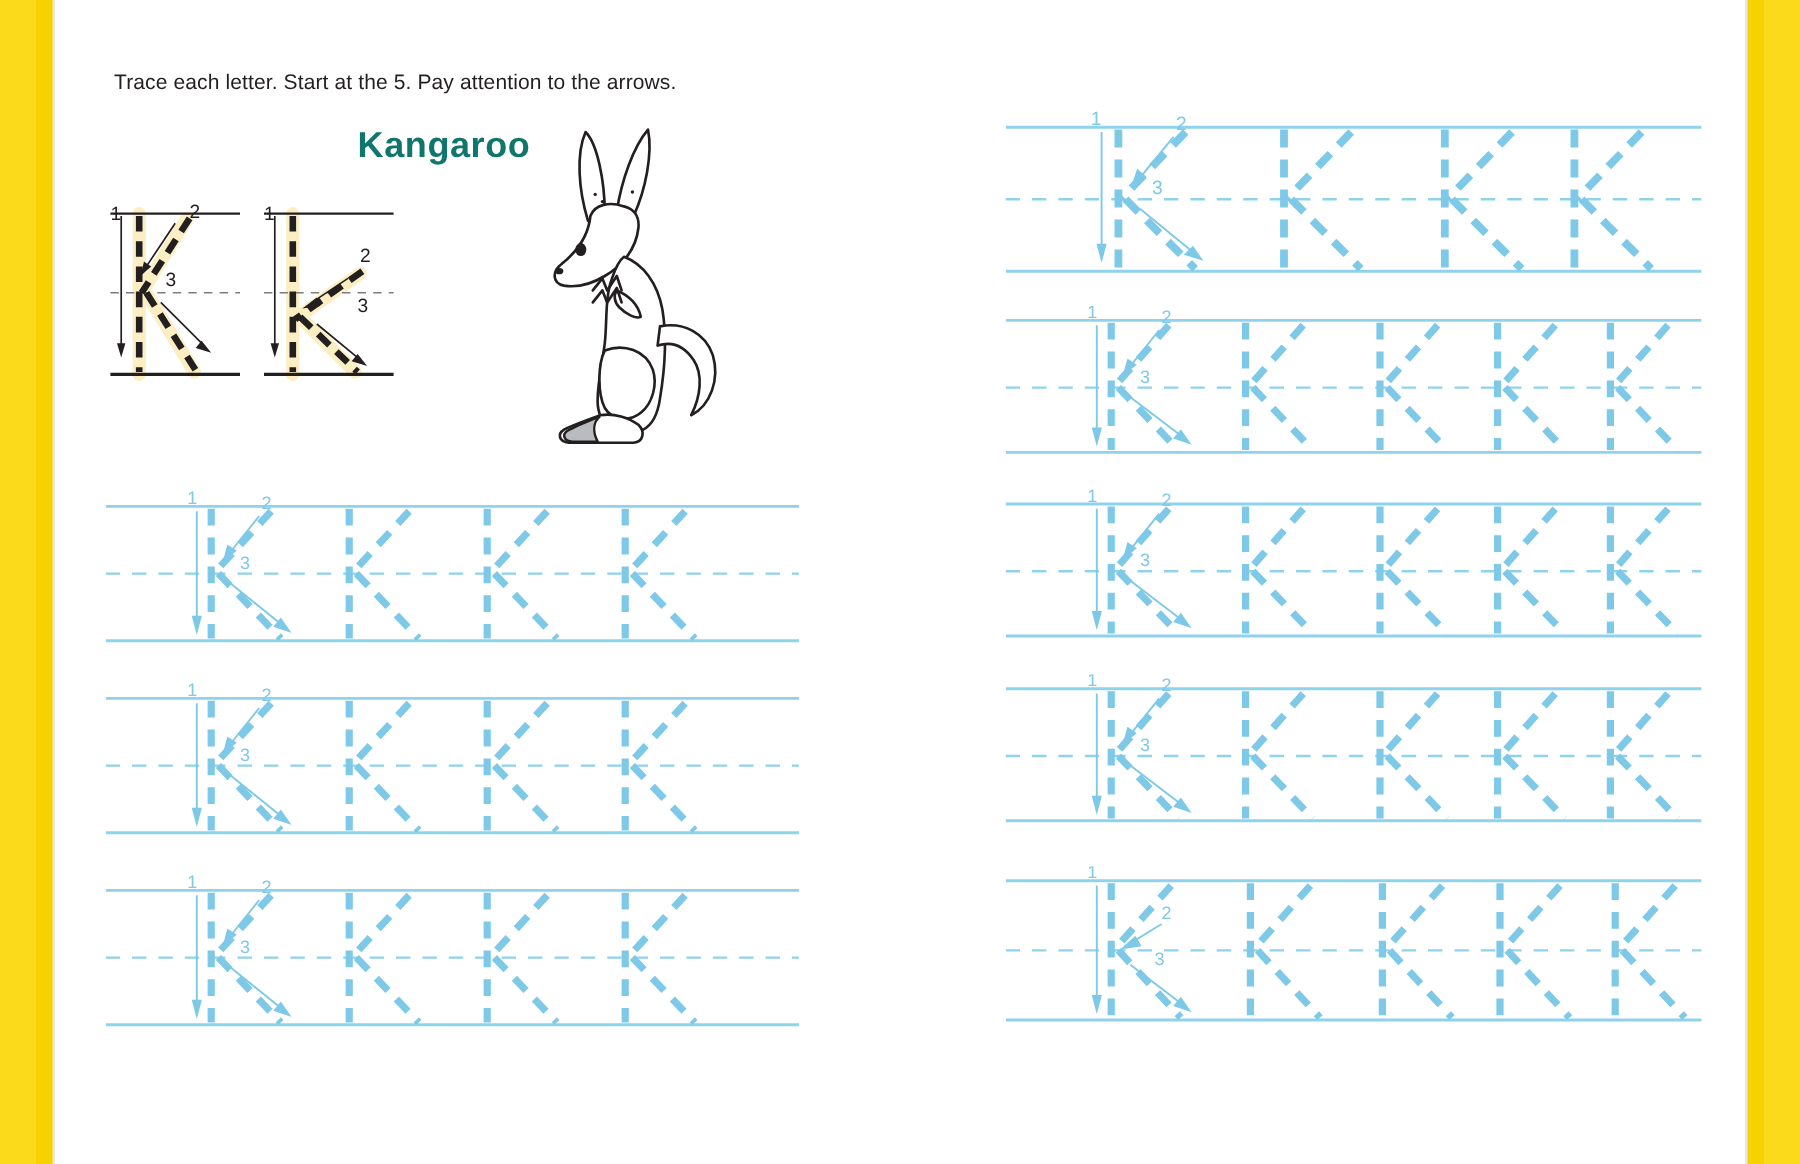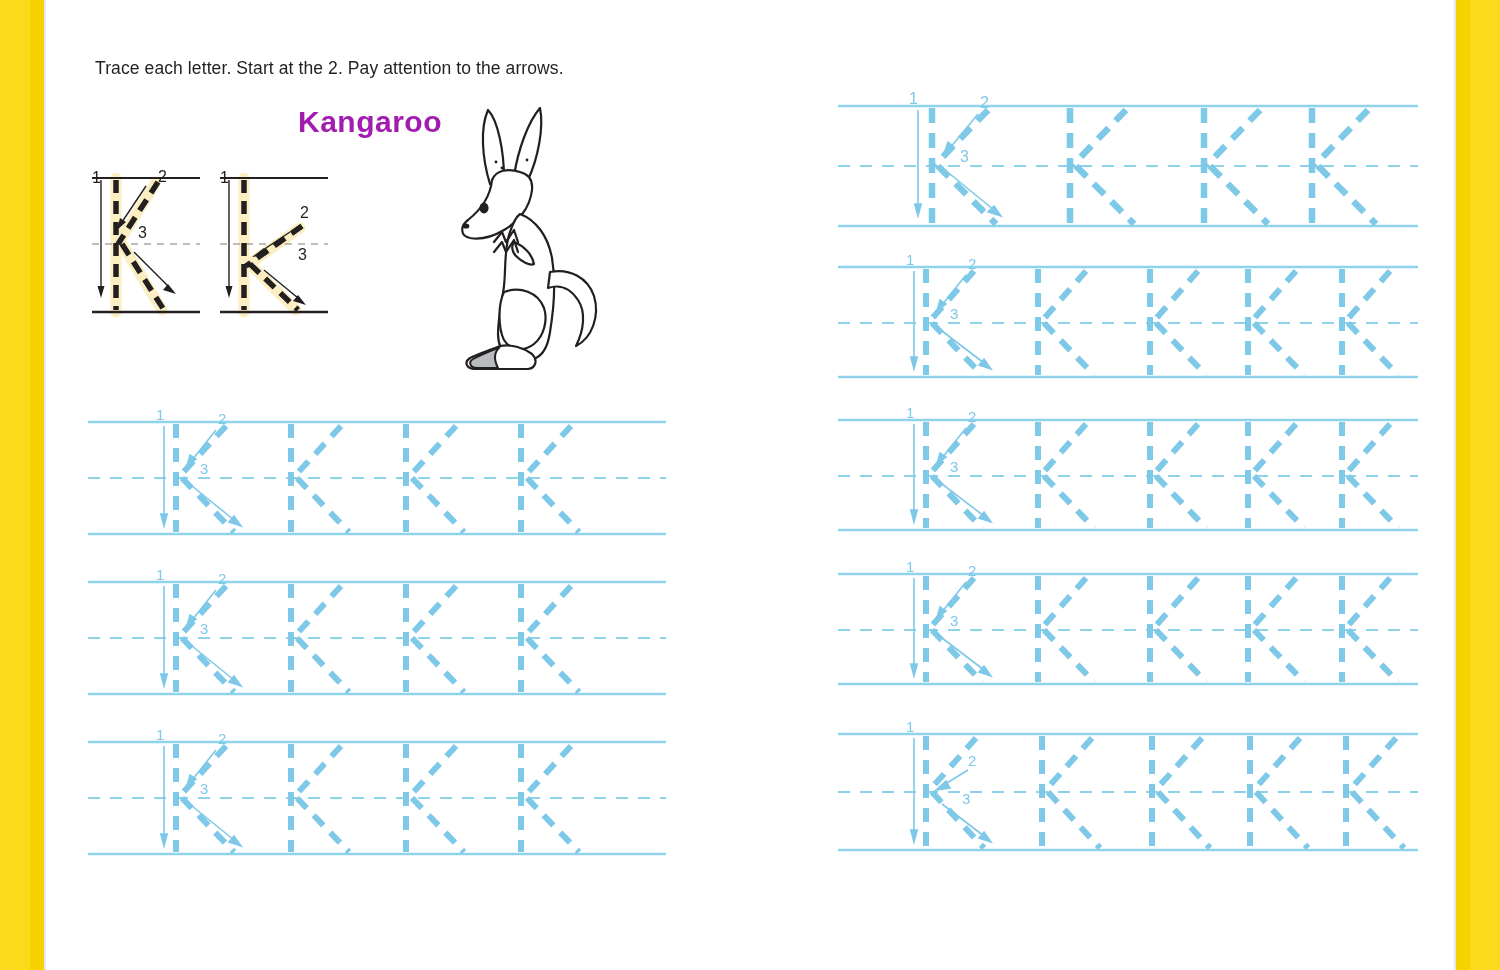--- a/index.html
+++ b/index.html
@@ -33,21 +33,21 @@
   .sheet-edge-l{position:absolute;left:44px;top:0;bottom:0;width:2px;background:#e8e8e8;}
   .sheet-edge-r{position:absolute;right:44px;top:0;bottom:0;width:2px;background:#e8e8e8;}
 
   .instruction{
     position:absolute;left:95px;top:58px;
     font-size:17.5px;color:#231f20;letter-spacing:.1px;
     white-space:nowrap;
   }
   .word-title{
     position:absolute;left:298px;top:105px;
-    font-size:30px;font-weight:bold;color:#a21caf;
+    font-size:30px;font-weight:bold;color:#0f766e;
     letter-spacing:.5px;
   }
 
   
   .model{position:absolute;left:88px;top:160px;width:250px;height:175px;}
 
   
   .art{position:absolute;left:432px;top:96px;width:185px;height:285px;}
 
   
@@ -66,21 +66,21 @@
     <div class="strip-inner" style="left:30px"></div>
   </div>
   <div class="strip right">
     <div class="strip-inner" style="left:0"></div>
   </div>
 
   <div class="sheet"></div>
   <div class="sheet-edge-l"></div>
   <div class="sheet-edge-r"></div>
 
-  <div class="instruction">Trace each letter. Start at the 2. Pay attention to the arrows.</div>
+  <div class="instruction">Trace each letter. Start at the 5. Pay attention to the arrows.</div>
   <div class="word-title">Kangaroo</div>
 
   <div class="model">
     <svg width="250" height="175" viewBox="0 0 250 175">
 
       <g>
 
         <path d="M28 18 L28 152" stroke="#fbeec2" stroke-width="11" fill="none" stroke-linecap="round"></path>
         <path d="M68 22 L30 84" stroke="#fbeec2" stroke-width="11" fill="none" stroke-linecap="round"></path>
         <path d="M34 84 L74 150" stroke="#fbeec2" stroke-width="11" fill="none" stroke-linecap="round"></path>

